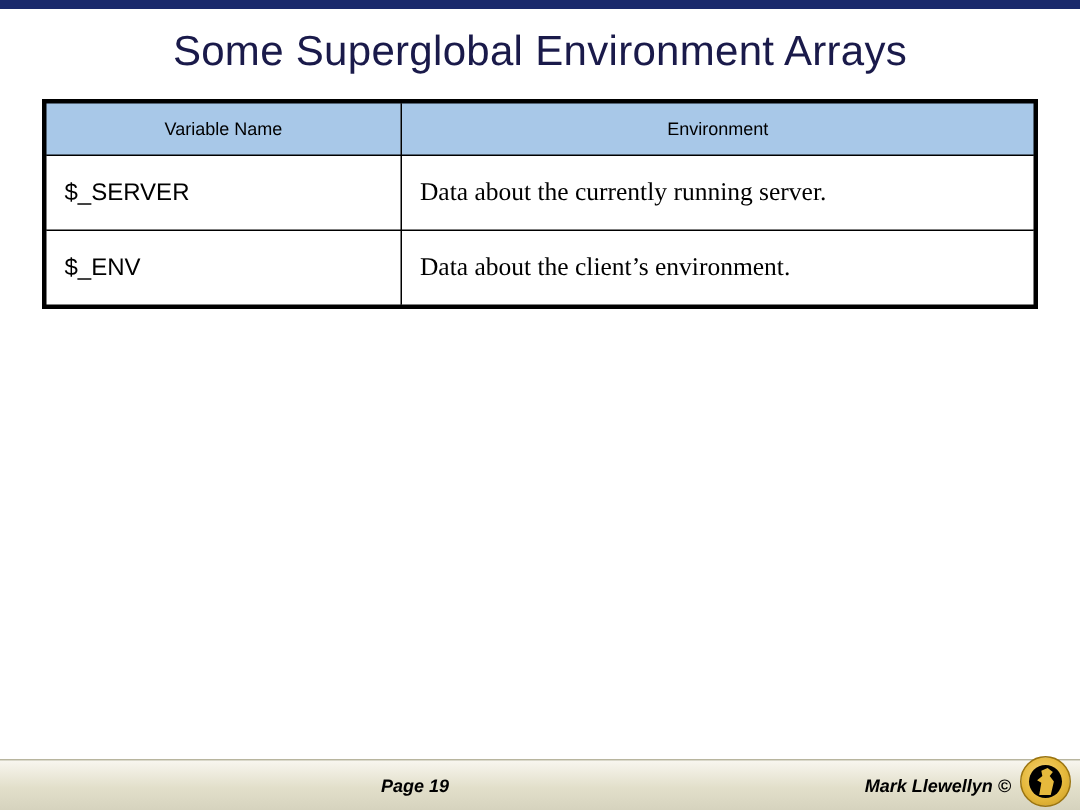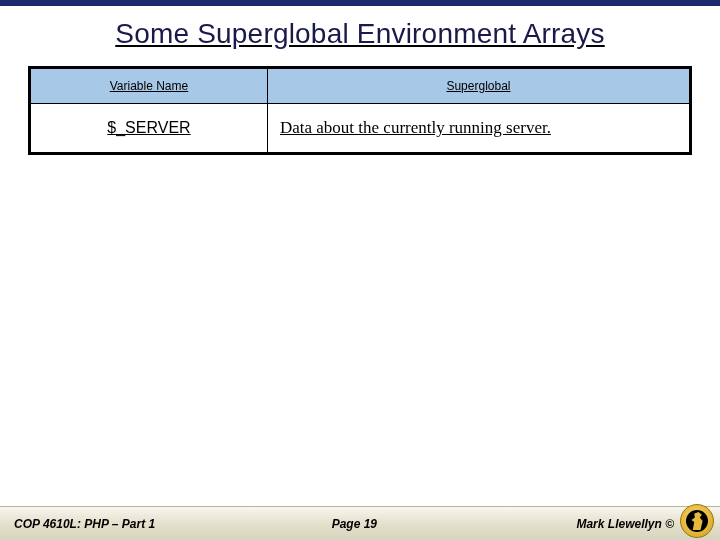--- a/index.html
+++ b/index.html
@@ -11,21 +11,20 @@
     position: relative;
     overflow: hidden;
   }
   .topbar {
     width: 100%;
     height: 6px;
     background: #1a2a6c;
   }
   .slide {
     padding: 12px 28px 16px 28px;
-    text-decoration: underline;
   }
   h1.title {
     font-size: 28px;
     font-weight: 400;
     color: #1a1a4a;
     text-align: center;
     margin-bottom: 16px;
     letter-spacing: 0.2px;
   }
   table.sg {
@@ -41,21 +40,21 @@
   }
   table.sg th {
     background: #a8c8e8;
     font-weight: 400;
     font-size: 12px;
     text-align: center;
     color: #000;
     padding: 10px 12px;
   }
   table.sg td.var {
-    text-align: center;
+    text-align: left;
     width: 36%;
     font-family: Arial, sans-serif;
   }
   table.sg td.desc {
     font-family: "Times New Roman", Times, serif;
     font-size: 17px;
     margin-top: 20px;
   }
   .mono { font-family: "Courier New", monospace; }
   .footer {
@@ -115,34 +114,37 @@
 
 <div class="topbar"></div>
 
 <div class="slide">
   <h1 class="title">Some Superglobal Environment Arrays</h1>
 
   <table class="sg">
     <thead>
       <tr>
         <th>Variable Name</th>
-        <th>Superglobal</th>
+        <th>Environment</th>
       </tr>
     </thead>
     <tbody>
       <tr>
         <td class="var">$_SERVER</td>
         <td class="desc"><span>Data about the currently running server.</span><span class="mono"></span><span></span></td>
       </tr>
+      <tr>
+        <td class="var">$_ENV</td>
+        <td class="desc"><span>Data about the client’s environment.</span><span class="mono"></span><span></span></td>
+      </tr>
     </tbody>
   </table>
 </div>
 
 <div class="footer">
-  <div class="left">COP 4610L: PHP – Part 1</div>
   <div class="center">Page 19</div>
   <div class="right">Mark Llewellyn ©</div>
 </div>
 
 <div class="seal">
   <div class="outer"></div>
   <div class="inner"></div>
   <div class="knight"></div>
 </div>
 

